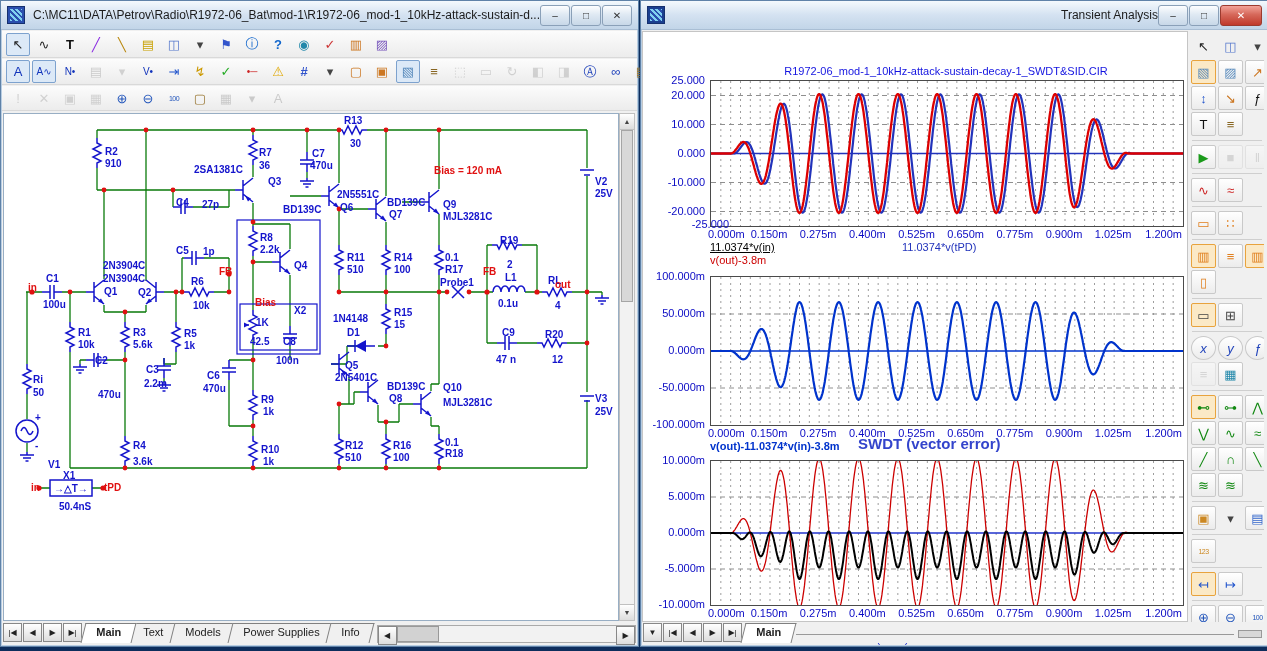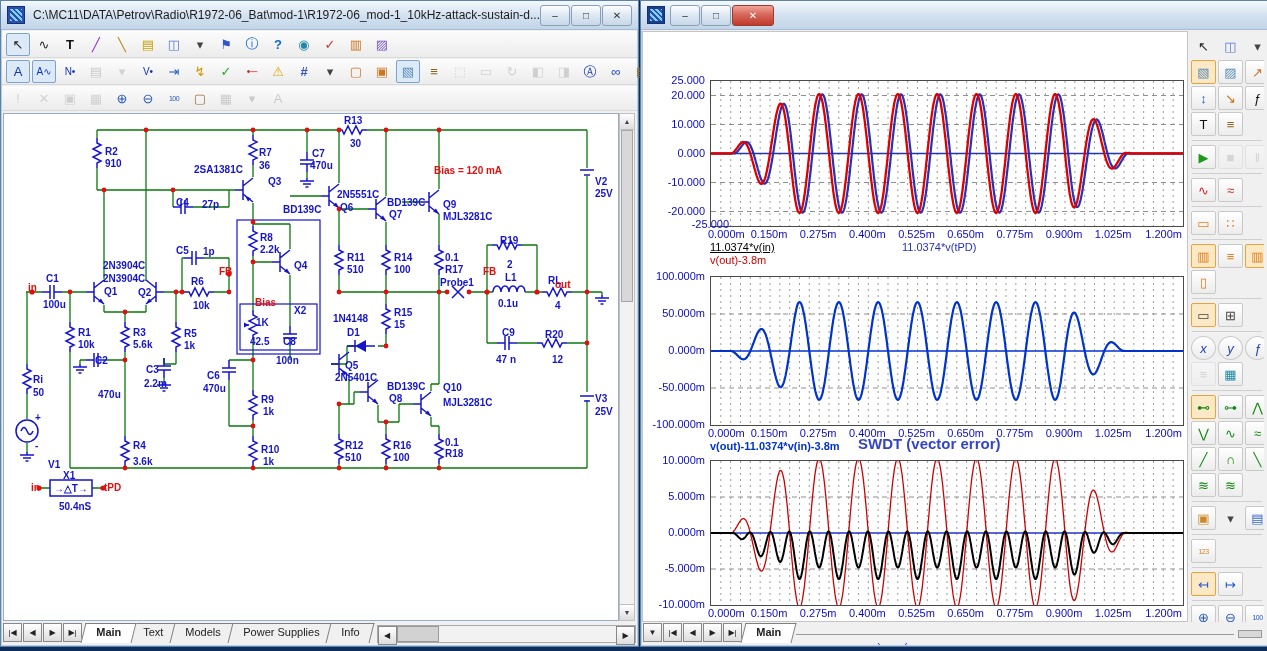--- a/index.html
+++ b/index.html
@@ -435,20 +435,21 @@
         <div class="hthumb"></div>
         <div style="flex:1;"></div>
         <div class="navbtn" style="margin:0;">▶</div>
       </div>
     </div>
   </div>
 
   <div class="win" id="rwin" style="left:640px;top:0;width:627px;height:645px;">
     <div class="titlebar">
       <div class="appicon" style="background:#1a3f8f;"></div>
+      <div class="ttext">Transient Analysis</div>
       <div class="wbtns" id="rwbtns">
           <div class="wbtn">–</div>
           <div class="wbtn">□</div>
           <div class="wbtn close-red">✕</div>
         </div>
     </div>
 
     <div style="position:absolute;left:1px;top:30px;width:546px;bottom:24px;background:#fff;border:1px solid #c5c5c5;box-sizing:border-box;" id="plotclient">
         <div class="plotframe" style="left: 67px; top: 48px; width: 472px; height: 145px;"><svg width="472" height="145">
             <line x1="9.833333333333334" x2="9.833333333333334" y1="0" y2="145" stroke="#9d9d9d" stroke-width="1" stroke-dasharray="2,4"></line>
@@ -499,20 +500,21 @@
             <line x1="452.3333333333333" x2="452.3333333333333" y1="0" y2="145" stroke="#9d9d9d" stroke-width="1" stroke-dasharray="2,4"></line>
             <line x1="462.1666666666666" x2="462.1666666666666" y1="0" y2="145" stroke="#9d9d9d" stroke-width="1" stroke-dasharray="2,4"></line>
             <line x1="0" x2="472" y1="14.499999999999996" y2="14.499999999999996" stroke="#8f8f8f" stroke-width="1" stroke-dasharray="5,4"></line>
             <line x1="0" x2="472" y1="43.50000000000001" y2="43.50000000000001" stroke="#8f8f8f" stroke-width="1" stroke-dasharray="5,4"></line>
             <line x1="0" x2="472" y1="101.5" y2="101.5" stroke="#8f8f8f" stroke-width="1" stroke-dasharray="5,4"></line>
             <line x1="0" x2="472" y1="130.5" y2="130.5" stroke="#8f8f8f" stroke-width="1" stroke-dasharray="5,4"></line>
             <line x1="0" x2="472" y1="72.5" y2="72.5" stroke="#2233bb" stroke-width="1.6"></line>
             <polyline points="0.0,72.5 0.5,72.5 0.9,72.5 1.4,72.5 1.9,72.5 2.4,72.5 2.8,72.5 3.3,72.5 3.8,72.5 4.2,72.5 4.7,72.5 5.2,72.5 5.7,72.5 6.1,72.5 6.6,72.5 7.1,72.5 7.6,72.5 8.0,72.5 8.5,72.5 9.0,72.5 9.4,72.5 9.9,72.5 10.4,72.5 10.9,72.5 11.3,72.5 11.8,72.5 12.3,72.5 12.7,72.5 13.2,72.5 13.7,72.5 14.2,72.5 14.6,72.5 15.1,72.5 15.6,72.5 16.0,72.5 16.5,72.5 17.0,72.5 17.5,72.5 17.9,72.5 18.4,72.5 18.9,72.5 19.4,72.5 19.8,72.5 20.3,72.5 20.8,72.5 21.2,72.5 21.7,72.5 22.2,72.5 22.7,72.5 23.1,72.5 23.6,72.4 24.1,72.2 24.5,72.0 25.0,71.7 25.5,71.4 26.0,71.0 26.4,70.5 26.9,70.0 27.4,69.5 27.8,68.9 28.3,68.2 28.8,67.6 29.3,67.0 29.7,66.3 30.2,65.6 30.7,65.0 31.2,64.4 31.6,63.8 32.1,63.2 32.6,62.7 33.0,62.3 33.5,61.9 34.0,61.6 34.5,61.3 34.9,61.2 35.4,61.1 35.9,61.1 36.3,61.2 36.8,61.5 37.3,61.8 37.8,62.2 38.2,62.8 38.7,63.5 39.2,64.2 39.6,65.1 40.1,66.1 40.6,67.2 41.1,68.4 41.5,69.7 42.0,71.1 42.5,72.5 43.0,74.0 43.4,75.6 43.9,77.2 44.4,78.9 44.8,80.6 45.3,82.4 45.8,84.1 46.3,85.8 46.7,87.6 47.2,89.2 47.7,90.9 48.1,92.5 48.6,94.0 49.1,95.4 49.6,96.8 50.0,98.0 50.5,99.1 51.0,100.1 51.4,100.9 51.9,101.6 52.4,102.2 52.9,102.5 53.3,102.7 53.8,102.7 54.3,102.5 54.8,102.1 55.2,101.5 55.7,100.8 56.2,99.8 56.6,98.6 57.1,97.3 57.6,95.7 58.1,94.0 58.5,92.1 59.0,90.0 59.5,87.7 59.9,85.3 60.4,82.8 60.9,80.1 61.4,77.3 61.8,74.5 62.3,71.5 62.8,68.5 63.2,65.4 63.7,62.3 64.2,59.2 64.7,56.1 65.1,53.0 65.6,50.0 66.1,47.0 66.6,44.1 67.0,41.4 67.5,38.7 68.0,36.2 68.4,33.9 68.9,31.7 69.4,29.8 69.9,28.0 70.3,26.5 70.8,25.2 71.3,24.2 71.7,23.5 72.2,23.0 72.7,22.8 73.2,22.9 73.6,23.3 74.1,24.0 74.6,25.0 75.0,26.3 75.5,27.9 76.0,29.8 76.5,31.9 76.9,34.4 77.4,37.1 77.9,40.0 78.4,43.3 78.8,46.7 79.3,50.3 79.8,54.2 80.2,58.2 80.7,62.3 81.2,66.6 81.7,71.0 82.1,75.5 82.6,79.9 83.1,84.3 83.5,88.6 84.0,92.9 84.5,97.0 85.0,101.0 85.4,104.8 85.9,108.5 86.4,111.9 86.8,115.1 87.3,118.1 87.8,120.8 88.3,123.2 88.7,125.4 89.2,127.2 89.7,128.8 90.2,130.0 90.6,130.9 91.1,131.4 91.6,131.7 92.0,131.5 92.5,131.1 93.0,130.3 93.5,129.2 93.9,127.8 94.4,126.0 94.9,124.0 95.3,121.6 95.8,119.0 96.3,116.1 96.8,113.0 97.2,109.6 97.7,106.1 98.2,102.3 98.6,98.4 99.1,94.3 99.6,90.1 100.1,85.8 100.5,81.4 101.0,77.0 101.5,72.5 102.0,68.0 102.4,63.6 102.9,59.2 103.4,54.9 103.8,50.7 104.3,46.6 104.8,42.7 105.3,38.9 105.7,35.4 106.2,32.0 106.7,28.9 107.1,26.0 107.6,23.4 108.1,21.0 108.6,19.0 109.0,17.2 109.5,15.8 110.0,14.7 110.4,13.9 110.9,13.5 111.4,13.3 111.9,13.6 112.3,14.1 112.8,15.0 113.3,16.2 113.8,17.8 114.2,19.6 114.7,21.8 115.2,24.2 115.6,26.9 116.1,29.9 116.6,33.1 117.1,36.5 117.5,40.2 118.0,44.0 118.5,48.0 118.9,52.1 119.4,56.4 119.9,60.7 120.4,65.1 120.8,69.5 121.3,74.0 121.8,78.4 122.2,82.9 122.7,87.2 123.2,91.5 123.7,95.7 124.1,99.7 124.6,103.6 125.1,107.3 125.6,110.8 126.0,114.1 126.5,117.1 127.0,119.9 127.4,122.5 127.9,124.7 128.4,126.6 128.9,128.3 129.3,129.6 129.8,130.6 130.3,131.3 130.7,131.6 131.2,131.6 131.7,131.3 132.2,130.6 132.6,129.6 133.1,128.3 133.6,126.6 134.0,124.7 134.5,122.5 135.0,119.9 135.5,117.1 135.9,114.1 136.4,110.8 136.9,107.3 137.4,103.6 137.8,99.7 138.3,95.7 138.8,91.5 139.2,87.2 139.7,82.9 140.2,78.4 140.7,74.0 141.1,69.5 141.6,65.1 142.1,60.7 142.5,56.4 143.0,52.1 143.5,48.0 144.0,44.0 144.4,40.2 144.9,36.5 145.4,33.1 145.8,29.9 146.3,26.9 146.8,24.2 147.3,21.8 147.7,19.6 148.2,17.8 148.7,16.2 149.2,15.0 149.6,14.1 150.1,13.6 150.6,13.3 151.0,13.5 151.5,13.9 152.0,14.7 152.5,15.8 152.9,17.2 153.4,19.0 153.9,21.0 154.3,23.4 154.8,26.0 155.3,28.9 155.8,32.0 156.2,35.4 156.7,38.9 157.2,42.7 157.6,46.6 158.1,50.7 158.6,54.9 159.1,59.2 159.5,63.6 160.0,68.0 160.5,72.5 161.0,77.0 161.4,81.4 161.9,85.8 162.4,90.1 162.8,94.3 163.3,98.4 163.8,102.3 164.3,106.1 164.7,109.6 165.2,113.0 165.7,116.1 166.1,119.0 166.6,121.6 167.1,124.0 167.6,126.0 168.0,127.8 168.5,129.2 169.0,130.3 169.4,131.1 169.9,131.5 170.4,131.7 170.9,131.4 171.3,130.9 171.8,130.0 172.3,128.8 172.8,127.2 173.2,125.4 173.7,123.2 174.2,120.8 174.6,118.1 175.1,115.1 175.6,111.9 176.1,108.5 176.5,104.8 177.0,101.0 177.5,97.0 177.9,92.9 178.4,88.6 178.9,84.3 179.4,79.9 179.8,75.5 180.3,71.0 180.8,66.6 181.2,62.1 181.7,57.8 182.2,53.5 182.7,49.3 183.1,45.3 183.6,41.4 184.1,37.7 184.6,34.2 185.0,30.9 185.5,27.9 186.0,25.1 186.4,22.5 186.9,20.3 187.4,18.4 187.9,16.7 188.3,15.4 188.8,14.4 189.3,13.7 189.7,13.4 190.2,13.4 190.7,13.7 191.2,14.4 191.6,15.4 192.1,16.7 192.6,18.4 193.0,20.3 193.5,22.5 194.0,25.1 194.5,27.9 194.9,30.9 195.4,34.2 195.9,37.7 196.4,41.4 196.8,45.3 197.3,49.3 197.8,53.5 198.2,57.8 198.7,62.1 199.2,66.6 199.7,71.0 200.1,75.5 200.6,79.9 201.1,84.3 201.5,88.6 202.0,92.9 202.5,97.0 203.0,101.0 203.4,104.8 203.9,108.5 204.4,111.9 204.8,115.1 205.3,118.1 205.8,120.8 206.3,123.2 206.7,125.4 207.2,127.2 207.7,128.8 208.2,130.0 208.6,130.9 209.1,131.4 209.6,131.7 210.0,131.5 210.5,131.1 211.0,130.3 211.5,129.2 211.9,127.8 212.4,126.0 212.9,124.0 213.3,121.6 213.8,119.0 214.3,116.1 214.8,113.0 215.2,109.6 215.7,106.1 216.2,102.3 216.6,98.4 217.1,94.3 217.6,90.1 218.1,85.8 218.5,81.4 219.0,77.0 219.5,72.5 220.0,68.0 220.4,63.6 220.9,59.2 221.4,54.9 221.8,50.7 222.3,46.6 222.8,42.7 223.3,38.9 223.7,35.4 224.2,32.0 224.7,28.9 225.1,26.0 225.6,23.4 226.1,21.0 226.6,19.0 227.0,17.2 227.5,15.8 228.0,14.7 228.4,13.9 228.9,13.5 229.4,13.3 229.9,13.6 230.3,14.1 230.8,15.0 231.3,16.2 231.8,17.8 232.2,19.6 232.7,21.8 233.2,24.2 233.6,26.9 234.1,29.9 234.6,33.1 235.1,36.5 235.5,40.2 236.0,44.0 236.5,48.0 236.9,52.1 237.4,56.4 237.9,60.7 238.4,65.1 238.8,69.5 239.3,74.0 239.8,78.4 240.2,82.9 240.7,87.2 241.2,91.5 241.7,95.7 242.1,99.7 242.6,103.6 243.1,107.3 243.6,110.8 244.0,114.1 244.5,117.1 245.0,119.9 245.4,122.5 245.9,124.7 246.4,126.6 246.9,128.3 247.3,129.6 247.8,130.6 248.3,131.3 248.7,131.6 249.2,131.6 249.7,131.3 250.2,130.6 250.6,129.6 251.1,128.3 251.6,126.6 252.0,124.7 252.5,122.5 253.0,119.9 253.5,117.1 253.9,114.1 254.4,110.8 254.9,107.3 255.4,103.6 255.8,99.7 256.3,95.7 256.8,91.5 257.2,87.2 257.7,82.9 258.2,78.4 258.7,74.0 259.1,69.5 259.6,65.1 260.1,60.7 260.5,56.4 261.0,52.1 261.5,48.0 262.0,44.0 262.4,40.2 262.9,36.5 263.4,33.1 263.8,29.9 264.3,26.9 264.8,24.2 265.3,21.8 265.7,19.6 266.2,17.8 266.7,16.2 267.2,15.0 267.6,14.1 268.1,13.6 268.6,13.3 269.0,13.5 269.5,13.9 270.0,14.7 270.5,15.8 270.9,17.2 271.4,19.0 271.9,21.0 272.3,23.4 272.8,26.0 273.3,28.9 273.8,32.0 274.2,35.4 274.7,38.9 275.2,42.7 275.6,46.6 276.1,50.7 276.6,54.9 277.1,59.2 277.5,63.6 278.0,68.0 278.5,72.5 279.0,77.0 279.4,81.4 279.9,85.8 280.4,90.1 280.8,94.3 281.3,98.4 281.8,102.3 282.3,106.1 282.7,109.6 283.2,113.0 283.7,116.1 284.1,119.0 284.6,121.6 285.1,124.0 285.6,126.0 286.0,127.8 286.5,129.2 287.0,130.3 287.4,131.1 287.9,131.5 288.4,131.7 288.9,131.4 289.3,130.9 289.8,130.0 290.3,128.8 290.8,127.2 291.2,125.4 291.7,123.2 292.2,120.8 292.6,118.1 293.1,115.1 293.6,111.9 294.1,108.5 294.5,104.8 295.0,101.0 295.5,97.0 295.9,92.9 296.4,88.6 296.9,84.3 297.4,79.9 297.8,75.5 298.3,71.0 298.8,66.6 299.2,62.1 299.7,57.8 300.2,53.5 300.7,49.3 301.1,45.3 301.6,41.4 302.1,37.7 302.6,34.2 303.0,30.9 303.5,27.9 304.0,25.1 304.4,22.5 304.9,20.3 305.4,18.4 305.9,16.7 306.3,15.4 306.8,14.4 307.3,13.7 307.7,13.4 308.2,13.4 308.7,13.7 309.2,14.4 309.6,15.4 310.1,16.7 310.6,18.4 311.0,20.3 311.5,22.5 312.0,25.1 312.5,27.9 312.9,30.9 313.4,34.2 313.9,37.7 314.4,41.4 314.8,45.3 315.3,49.3 315.8,53.5 316.2,57.8 316.7,62.1 317.2,66.6 317.7,71.0 318.1,75.5 318.6,79.9 319.1,84.3 319.5,88.6 320.0,92.9 320.5,97.0 321.0,101.0 321.4,104.8 321.9,108.5 322.4,111.9 322.8,115.1 323.3,118.1 323.8,120.8 324.3,123.2 324.7,125.4 325.2,127.2 325.7,128.8 326.2,130.0 326.6,130.9 327.1,131.4 327.6,131.7 328.0,131.5 328.5,131.1 329.0,130.3 329.5,129.2 329.9,127.8 330.4,126.0 330.9,124.0 331.3,121.6 331.8,119.0 332.3,116.1 332.8,113.0 333.2,109.6 333.7,106.1 334.2,102.3 334.6,98.4 335.1,94.3 335.6,90.1 336.1,85.8 336.5,81.4 337.0,77.0 337.5,72.5 338.0,68.0 338.4,63.6 338.9,59.2 339.4,54.9 339.8,50.7 340.3,46.6 340.8,42.7 341.3,38.9 341.7,35.4 342.2,32.0 342.7,28.9 343.1,26.0 343.6,23.4 344.1,21.0 344.6,19.0 345.0,17.2 345.5,15.8 346.0,14.7 346.4,13.9 346.9,13.5 347.4,13.3 347.9,13.6 348.3,14.1 348.8,15.0 349.3,16.2 349.8,17.8 350.2,19.6 350.7,21.8 351.2,24.2 351.6,26.9 352.1,29.9 352.6,33.1 353.1,36.5 353.5,40.2 354.0,44.0 354.5,48.0 354.9,52.1 355.4,56.4 355.9,60.7 356.4,65.1 356.8,69.5 357.3,74.0 357.8,78.4 358.2,82.9 358.7,87.2 359.2,91.5 359.7,95.7 360.1,99.7 360.6,103.6 361.1,107.3 361.6,110.5 362.0,113.4 362.5,116.1 363.0,118.4 363.4,120.5 363.9,122.2 364.4,123.6 364.9,124.7 365.3,125.5 365.8,126.0 366.3,126.1 366.7,125.9 367.2,125.5 367.7,124.7 368.2,123.6 368.6,122.3 369.1,120.7 369.6,118.8 370.0,116.8 370.5,114.5 371.0,112.0 371.5,109.3 371.9,106.4 372.4,103.4 372.9,100.3 373.4,97.1 373.8,93.8 374.3,90.5 374.8,87.1 375.2,83.7 375.7,80.3 376.2,76.9 376.7,73.6 377.1,70.3 377.6,67.2 378.1,64.1 378.5,61.1 379.0,58.3 379.5,55.6 380.0,53.1 380.4,50.8 380.9,48.6 381.4,46.7 381.8,44.9 382.3,43.3 382.8,42.0 383.3,40.8 383.7,39.9 384.2,39.2 384.7,38.7 385.2,38.5 385.6,38.4 386.1,38.6 386.6,38.9 387.0,39.4 387.5,40.2 388.0,41.0 388.5,42.1 388.9,43.3 389.4,44.7 389.9,46.1 390.3,47.7 390.8,49.4 391.3,51.2 391.8,53.1 392.2,55.0 392.7,56.9 393.2,58.9 393.6,60.9 394.1,62.9 394.6,64.9 395.1,66.9 395.5,68.8 396.0,70.7 396.5,72.5 397.0,74.2 397.4,75.9 397.9,77.5 398.4,79.0 398.8,80.3 399.3,81.6 399.8,82.7 400.3,83.8 400.7,84.7 401.2,85.5 401.7,86.1 402.1,86.6 402.6,87.0 403.1,87.3 403.6,87.5 404.0,87.5 404.5,87.5 405.0,87.3 405.4,87.0 405.9,86.7 406.4,86.2 406.9,85.7 407.3,85.1 407.8,84.5 408.3,83.8 408.8,83.0 409.2,82.2 409.7,81.4 410.2,80.6 410.6,79.8 411.1,79.0 411.6,78.2 412.1,77.4 412.5,76.6 413.0,75.9 413.5,75.2 413.9,74.6 414.4,74.1 414.9,73.5 415.4,73.1 415.8,72.7 416.3,72.4 416.8,72.2 417.2,72.0 417.7,71.9 418.2,71.9 418.7,71.9 419.1,72.1 419.6,72.3 420.1,72.5 420.6,72.5 421.0,72.5 421.5,72.5 422.0,72.5 422.4,72.5 422.9,72.5 423.4,72.5 423.9,72.5 424.3,72.5 424.8,72.5 425.3,72.5 425.7,72.5 426.2,72.5 426.7,72.5 427.2,72.5 427.6,72.5 428.1,72.5 428.6,72.5 429.0,72.5 429.5,72.5 430.0,72.5 430.5,72.5 430.9,72.5 431.4,72.5 431.9,72.5 432.4,72.5 432.8,72.5 433.3,72.5 433.8,72.5 434.2,72.5 434.7,72.5 435.2,72.5 435.7,72.5 436.1,72.5 436.6,72.5 437.1,72.5 437.5,72.5 438.0,72.5 438.5,72.5 439.0,72.5 439.4,72.5 439.9,72.5 440.4,72.5 440.8,72.5 441.3,72.5 441.8,72.5 442.3,72.5 442.7,72.5 443.2,72.5 443.7,72.5 444.2,72.5 444.6,72.5 445.1,72.5 445.6,72.5 446.0,72.5 446.5,72.5 447.0,72.5 447.5,72.5 447.9,72.5 448.4,72.5 448.9,72.5 449.3,72.5 449.8,72.5 450.3,72.5 450.8,72.5 451.2,72.5 451.7,72.5 452.2,72.5 452.6,72.5 453.1,72.5 453.6,72.5 454.1,72.5 454.5,72.5 455.0,72.5 455.5,72.5 456.0,72.5 456.4,72.5 456.9,72.5 457.4,72.5 457.8,72.5 458.3,72.5 458.8,72.5 459.3,72.5 459.7,72.5 460.2,72.5 460.7,72.5 461.1,72.5 461.6,72.5 462.1,72.5 462.6,72.5 463.0,72.5 463.5,72.5 464.0,72.5 464.4,72.5 464.9,72.5 465.4,72.5 465.9,72.5 466.3,72.5 466.8,72.5 467.3,72.5 467.8,72.5 468.2,72.5 468.7,72.5 469.2,72.5 469.6,72.5 470.1,72.5 470.6,72.5 471.1,72.5 471.5,72.5 472.0,72.5 " fill="none" stroke="#2233bb" stroke-width="2.2" stroke-linejoin="round"></polyline>
             <polyline points="0.0,72.5 0.5,72.5 0.9,72.5 1.4,72.5 1.9,72.5 2.4,72.5 2.8,72.5 3.3,72.5 3.8,72.5 4.2,72.5 4.7,72.5 5.2,72.5 5.7,72.5 6.1,72.5 6.6,72.5 7.1,72.5 7.6,72.5 8.0,72.5 8.5,72.5 9.0,72.5 9.4,72.5 9.9,72.5 10.4,72.5 10.9,72.5 11.3,72.5 11.8,72.5 12.3,72.5 12.7,72.5 13.2,72.5 13.7,72.5 14.2,72.5 14.6,72.5 15.1,72.5 15.6,72.5 16.0,72.5 16.5,72.5 17.0,72.5 17.5,72.5 17.9,72.5 18.4,72.5 18.9,72.5 19.4,72.5 19.8,72.5 20.3,72.4 20.8,72.3 21.2,72.1 21.7,71.8 22.2,71.5 22.7,71.1 23.1,70.7 23.6,70.2 24.1,69.6 24.5,69.0 25.0,68.4 25.5,67.8 26.0,67.1 26.4,66.5 26.9,65.8 27.4,65.2 27.8,64.5 28.3,63.9 28.8,63.4 29.3,62.8 29.7,62.4 30.2,61.9 30.7,61.6 31.2,61.3 31.6,61.1 32.1,61.0 32.6,61.0 33.0,61.1 33.5,61.3 34.0,61.6 34.5,62.0 34.9,62.5 35.4,63.2 35.9,63.9 36.3,64.8 36.8,65.7 37.3,66.8 37.8,68.0 38.2,69.2 38.7,70.6 39.2,72.0 39.6,73.5 40.1,75.1 40.6,76.7 41.1,78.4 41.5,80.1 42.0,81.8 42.5,83.6 43.0,85.3 43.4,87.1 43.9,88.8 44.4,90.4 44.8,92.0 45.3,93.6 45.8,95.1 46.3,96.4 46.7,97.7 47.2,98.9 47.7,99.9 48.1,100.8 48.6,101.6 49.1,102.1 49.6,102.6 50.0,102.8 50.5,102.9 51.0,102.7 51.4,102.4 51.9,101.9 52.4,101.2 52.9,100.3 53.3,99.2 53.8,97.9 54.3,96.4 54.8,94.7 55.2,92.8 55.7,90.8 56.2,88.6 56.6,86.2 57.1,83.7 57.6,81.1 58.1,78.3 58.5,75.4 59.0,72.5 59.5,69.5 59.9,66.4 60.4,63.3 60.9,60.2 61.4,57.0 61.8,53.9 62.3,50.9 62.8,47.9 63.2,44.9 63.7,42.1 64.2,39.4 64.7,36.8 65.1,34.4 65.6,32.2 66.1,30.2 66.6,28.4 67.0,26.8 67.5,25.4 68.0,24.3 68.4,23.5 68.9,22.9 69.4,22.6 69.9,22.6 70.3,22.9 70.8,23.5 71.3,24.4 71.7,25.6 72.2,27.1 72.7,28.9 73.2,31.0 73.6,33.3 74.1,36.0 74.6,38.9 75.0,42.0 75.5,45.4 76.0,49.0 76.5,52.8 76.9,56.7 77.4,60.9 77.9,65.1 78.4,69.5 78.8,74.0 79.3,78.5 79.8,82.9 80.2,87.3 80.7,91.6 81.2,95.8 81.7,99.8 82.1,103.7 82.6,107.4 83.1,111.0 83.5,114.3 84.0,117.3 84.5,120.2 85.0,122.7 85.4,125.0 85.9,126.9 86.4,128.6 86.8,129.9 87.3,130.9 87.8,131.6 88.3,131.9 88.7,131.9 89.2,131.6 89.7,130.9 90.2,129.9 90.6,128.6 91.1,126.9 91.6,125.0 92.0,122.7 92.5,120.2 93.0,117.3 93.5,114.3 93.9,111.0 94.4,107.4 94.9,103.7 95.3,99.8 95.8,95.8 96.3,91.6 96.8,87.3 97.2,82.9 97.7,78.5 98.2,74.0 98.6,69.5 99.1,65.0 99.6,60.6 100.1,56.3 100.5,52.0 101.0,47.9 101.5,43.9 102.0,40.0 102.4,36.4 102.9,32.9 103.4,29.7 103.8,26.7 104.3,24.0 104.8,21.5 105.3,19.4 105.7,17.5 106.2,16.0 106.7,14.7 107.1,13.8 107.6,13.3 108.1,13.1 108.6,13.2 109.0,13.6 109.5,14.4 110.0,15.5 110.4,17.0 110.9,18.7 111.4,20.8 111.9,23.1 112.3,25.8 112.8,28.7 113.3,31.8 113.8,35.2 114.2,38.8 114.7,42.6 115.2,46.5 115.6,50.6 116.1,54.8 116.6,59.2 117.1,63.6 117.5,68.0 118.0,72.5 118.5,77.0 118.9,81.4 119.4,85.8 119.9,90.2 120.4,94.4 120.8,98.5 121.3,102.4 121.8,106.2 122.2,109.8 122.7,113.2 123.2,116.3 123.7,119.2 124.1,121.9 124.6,124.2 125.1,126.3 125.6,128.0 126.0,129.5 126.5,130.6 127.0,131.4 127.4,131.8 127.9,131.9 128.4,131.7 128.9,131.2 129.3,130.3 129.8,129.0 130.3,127.5 130.7,125.6 131.2,123.5 131.7,121.0 132.2,118.3 132.6,115.3 133.1,112.1 133.6,108.6 134.0,105.0 134.5,101.1 135.0,97.1 135.5,93.0 135.9,88.7 136.4,84.4 136.9,80.0 137.4,75.5 137.8,71.0 138.3,66.5 138.8,62.1 139.2,57.7 139.7,53.4 140.2,49.2 140.7,45.2 141.1,41.3 141.6,37.6 142.1,34.0 142.5,30.7 143.0,27.7 143.5,24.8 144.0,22.3 144.4,20.0 144.9,18.1 145.4,16.4 145.8,15.1 146.3,14.1 146.8,13.4 147.3,13.1 147.7,13.1 148.2,13.4 148.7,14.1 149.2,15.1 149.6,16.4 150.1,18.1 150.6,20.0 151.0,22.3 151.5,24.8 152.0,27.7 152.5,30.7 152.9,34.0 153.4,37.6 153.9,41.3 154.3,45.2 154.8,49.2 155.3,53.4 155.8,57.7 156.2,62.1 156.7,66.5 157.2,71.0 157.6,75.5 158.1,80.0 158.6,84.4 159.1,88.7 159.5,93.0 160.0,97.1 160.5,101.1 161.0,105.0 161.4,108.6 161.9,112.1 162.4,115.3 162.8,118.3 163.3,121.0 163.8,123.5 164.3,125.6 164.7,127.5 165.2,129.0 165.7,130.3 166.1,131.2 166.6,131.7 167.1,131.9 167.6,131.8 168.0,131.4 168.5,130.6 169.0,129.5 169.4,128.0 169.9,126.3 170.4,124.2 170.9,121.9 171.3,119.2 171.8,116.3 172.3,113.2 172.8,109.8 173.2,106.2 173.7,102.4 174.2,98.5 174.6,94.4 175.1,90.2 175.6,85.8 176.1,81.4 176.5,77.0 177.0,72.5 177.5,68.0 177.9,63.6 178.4,59.2 178.9,54.8 179.4,50.6 179.8,46.5 180.3,42.6 180.8,38.8 181.2,35.2 181.7,31.8 182.2,28.7 182.7,25.8 183.1,23.1 183.6,20.8 184.1,18.7 184.6,17.0 185.0,15.5 185.5,14.4 186.0,13.6 186.4,13.2 186.9,13.1 187.4,13.3 187.9,13.8 188.3,14.7 188.8,16.0 189.3,17.5 189.7,19.4 190.2,21.5 190.7,24.0 191.2,26.7 191.6,29.7 192.1,32.9 192.6,36.4 193.0,40.0 193.5,43.9 194.0,47.9 194.5,52.0 194.9,56.3 195.4,60.6 195.9,65.0 196.4,69.5 196.8,74.0 197.3,78.5 197.8,82.9 198.2,87.3 198.7,91.6 199.2,95.8 199.7,99.8 200.1,103.7 200.6,107.4 201.1,111.0 201.5,114.3 202.0,117.3 202.5,120.2 203.0,122.7 203.4,125.0 203.9,126.9 204.4,128.6 204.8,129.9 205.3,130.9 205.8,131.6 206.3,131.9 206.7,131.9 207.2,131.6 207.7,130.9 208.2,129.9 208.6,128.6 209.1,126.9 209.6,125.0 210.0,122.7 210.5,120.2 211.0,117.3 211.5,114.3 211.9,111.0 212.4,107.4 212.9,103.7 213.3,99.8 213.8,95.8 214.3,91.6 214.8,87.3 215.2,82.9 215.7,78.5 216.2,74.0 216.6,69.5 217.1,65.0 217.6,60.6 218.1,56.3 218.5,52.0 219.0,47.9 219.5,43.9 220.0,40.0 220.4,36.4 220.9,32.9 221.4,29.7 221.8,26.7 222.3,24.0 222.8,21.5 223.3,19.4 223.7,17.5 224.2,16.0 224.7,14.7 225.1,13.8 225.6,13.3 226.1,13.1 226.6,13.2 227.0,13.6 227.5,14.4 228.0,15.5 228.4,17.0 228.9,18.7 229.4,20.8 229.9,23.1 230.3,25.8 230.8,28.7 231.3,31.8 231.8,35.2 232.2,38.8 232.7,42.6 233.2,46.5 233.6,50.6 234.1,54.8 234.6,59.2 235.1,63.6 235.5,68.0 236.0,72.5 236.5,77.0 236.9,81.4 237.4,85.8 237.9,90.2 238.4,94.4 238.8,98.5 239.3,102.4 239.8,106.2 240.2,109.8 240.7,113.2 241.2,116.3 241.7,119.2 242.1,121.9 242.6,124.2 243.1,126.3 243.6,128.0 244.0,129.5 244.5,130.6 245.0,131.4 245.4,131.8 245.9,131.9 246.4,131.7 246.9,131.2 247.3,130.3 247.8,129.0 248.3,127.5 248.7,125.6 249.2,123.5 249.7,121.0 250.2,118.3 250.6,115.3 251.1,112.1 251.6,108.6 252.0,105.0 252.5,101.1 253.0,97.1 253.5,93.0 253.9,88.7 254.4,84.4 254.9,80.0 255.4,75.5 255.8,71.0 256.3,66.5 256.8,62.1 257.2,57.7 257.7,53.4 258.2,49.2 258.7,45.2 259.1,41.3 259.6,37.6 260.1,34.0 260.5,30.7 261.0,27.7 261.5,24.8 262.0,22.3 262.4,20.0 262.9,18.1 263.4,16.4 263.8,15.1 264.3,14.1 264.8,13.4 265.3,13.1 265.7,13.1 266.2,13.4 266.7,14.1 267.2,15.1 267.6,16.4 268.1,18.1 268.6,20.0 269.0,22.3 269.5,24.8 270.0,27.7 270.5,30.7 270.9,34.0 271.4,37.6 271.9,41.3 272.3,45.2 272.8,49.2 273.3,53.4 273.8,57.7 274.2,62.1 274.7,66.5 275.2,71.0 275.6,75.5 276.1,80.0 276.6,84.4 277.1,88.7 277.5,93.0 278.0,97.1 278.5,101.1 279.0,105.0 279.4,108.6 279.9,112.1 280.4,115.3 280.8,118.3 281.3,121.0 281.8,123.5 282.3,125.6 282.7,127.5 283.2,129.0 283.7,130.3 284.1,131.2 284.6,131.7 285.1,131.9 285.6,131.8 286.0,131.4 286.5,130.6 287.0,129.5 287.4,128.0 287.9,126.3 288.4,124.2 288.9,121.9 289.3,119.2 289.8,116.3 290.3,113.2 290.8,109.8 291.2,106.2 291.7,102.4 292.2,98.5 292.6,94.4 293.1,90.2 293.6,85.8 294.1,81.4 294.5,77.0 295.0,72.5 295.5,68.0 295.9,63.6 296.4,59.2 296.9,54.8 297.4,50.6 297.8,46.5 298.3,42.6 298.8,38.8 299.2,35.2 299.7,31.8 300.2,28.7 300.7,25.8 301.1,23.1 301.6,20.8 302.1,18.7 302.6,17.0 303.0,15.5 303.5,14.4 304.0,13.6 304.4,13.2 304.9,13.1 305.4,13.3 305.9,13.8 306.3,14.7 306.8,16.0 307.3,17.5 307.7,19.4 308.2,21.5 308.7,24.0 309.2,26.7 309.6,29.7 310.1,32.9 310.6,36.4 311.0,40.0 311.5,43.9 312.0,47.9 312.5,52.0 312.9,56.3 313.4,60.6 313.9,65.0 314.4,69.5 314.8,74.0 315.3,78.5 315.8,82.9 316.2,87.3 316.7,91.6 317.2,95.8 317.7,99.8 318.1,103.7 318.6,107.4 319.1,111.0 319.5,114.3 320.0,117.3 320.5,120.2 321.0,122.7 321.4,125.0 321.9,126.9 322.4,128.6 322.8,129.9 323.3,130.9 323.8,131.6 324.3,131.9 324.7,131.9 325.2,131.6 325.7,130.9 326.2,129.9 326.6,128.6 327.1,126.9 327.6,125.0 328.0,122.7 328.5,120.2 329.0,117.3 329.5,114.3 329.9,111.0 330.4,107.4 330.9,103.7 331.3,99.8 331.8,95.8 332.3,91.6 332.8,87.3 333.2,82.9 333.7,78.5 334.2,74.0 334.6,69.5 335.1,65.0 335.6,60.6 336.1,56.3 336.5,52.0 337.0,47.9 337.5,43.9 338.0,40.0 338.4,36.4 338.9,32.9 339.4,29.7 339.8,26.7 340.3,24.0 340.8,21.5 341.3,19.4 341.7,17.5 342.2,16.0 342.7,14.7 343.1,13.8 343.6,13.3 344.1,13.1 344.6,13.2 345.0,13.6 345.5,14.4 346.0,15.5 346.4,17.0 346.9,18.7 347.4,20.8 347.9,23.1 348.3,25.8 348.8,28.7 349.3,31.8 349.8,35.2 350.2,38.8 350.7,42.6 351.2,46.5 351.6,50.6 352.1,54.8 352.6,59.2 353.1,63.6 353.5,68.0 354.0,72.5 354.5,77.0 354.9,81.4 355.4,85.8 355.9,90.2 356.4,94.4 356.8,98.5 357.3,102.4 357.8,106.2 358.2,109.6 358.7,112.7 359.2,115.4 359.7,117.9 360.1,120.0 360.6,121.9 361.1,123.4 361.6,124.6 362.0,125.5 362.5,126.1 363.0,126.4 363.4,126.3 363.9,125.9 364.4,125.2 364.9,124.3 365.3,123.0 365.8,121.5 366.3,119.7 366.7,117.7 367.2,115.5 367.7,113.0 368.2,110.4 368.6,107.6 369.1,104.6 369.6,101.5 370.0,98.3 370.5,95.0 371.0,91.7 371.5,88.3 371.9,84.9 372.4,81.5 372.9,78.1 373.4,74.7 373.8,71.4 374.3,68.2 374.8,65.1 375.2,62.1 375.7,59.2 376.2,56.4 376.7,53.8 377.1,51.4 377.6,49.2 378.1,47.2 378.5,45.3 379.0,43.7 379.5,42.3 380.0,41.0 380.4,40.0 380.9,39.3 381.4,38.7 381.8,38.4 382.3,38.2 382.8,38.3 383.3,38.6 383.7,39.1 384.2,39.7 384.7,40.6 385.2,41.6 385.6,42.8 386.1,44.1 386.6,45.5 387.0,47.1 387.5,48.7 388.0,50.5 388.5,52.3 388.9,54.2 389.4,56.2 389.9,58.2 390.3,60.2 390.8,62.2 391.3,64.2 391.8,66.2 392.2,68.1 392.7,70.0 393.2,71.9 393.6,73.7 394.1,75.4 394.6,77.0 395.1,78.5 395.5,79.9 396.0,81.2 396.5,82.4 397.0,83.5 397.4,84.5 397.9,85.3 398.4,86.0 398.8,86.5 399.3,87.0 399.8,87.3 400.3,87.5 400.7,87.6 401.2,87.6 401.7,87.4 402.1,87.2 402.6,86.9 403.1,86.4 403.6,85.9 404.0,85.4 404.5,84.7 405.0,84.0 405.4,83.3 405.9,82.5 406.4,81.7 406.9,80.9 407.3,80.1 407.8,79.3 408.3,78.5 408.8,77.7 409.2,76.9 409.7,76.2 410.2,75.5 410.6,74.8 411.1,74.2 411.6,73.7 412.1,73.2 412.5,72.8 413.0,72.5 413.5,72.2 413.9,72.0 414.4,71.9 414.9,71.9 415.4,71.9 415.8,72.0 416.3,72.2 416.8,72.4 417.2,72.5 417.7,72.5 418.2,72.5 418.7,72.5 419.1,72.5 419.6,72.5 420.1,72.5 420.6,72.5 421.0,72.5 421.5,72.5 422.0,72.5 422.4,72.5 422.9,72.5 423.4,72.5 423.9,72.5 424.3,72.5 424.8,72.5 425.3,72.5 425.7,72.5 426.2,72.5 426.7,72.5 427.2,72.5 427.6,72.5 428.1,72.5 428.6,72.5 429.0,72.5 429.5,72.5 430.0,72.5 430.5,72.5 430.9,72.5 431.4,72.5 431.9,72.5 432.4,72.5 432.8,72.5 433.3,72.5 433.8,72.5 434.2,72.5 434.7,72.5 435.2,72.5 435.7,72.5 436.1,72.5 436.6,72.5 437.1,72.5 437.5,72.5 438.0,72.5 438.5,72.5 439.0,72.5 439.4,72.5 439.9,72.5 440.4,72.5 440.8,72.5 441.3,72.5 441.8,72.5 442.3,72.5 442.7,72.5 443.2,72.5 443.7,72.5 444.2,72.5 444.6,72.5 445.1,72.5 445.6,72.5 446.0,72.5 446.5,72.5 447.0,72.5 447.5,72.5 447.9,72.5 448.4,72.5 448.9,72.5 449.3,72.5 449.8,72.5 450.3,72.5 450.8,72.5 451.2,72.5 451.7,72.5 452.2,72.5 452.6,72.5 453.1,72.5 453.6,72.5 454.1,72.5 454.5,72.5 455.0,72.5 455.5,72.5 456.0,72.5 456.4,72.5 456.9,72.5 457.4,72.5 457.8,72.5 458.3,72.5 458.8,72.5 459.3,72.5 459.7,72.5 460.2,72.5 460.7,72.5 461.1,72.5 461.6,72.5 462.1,72.5 462.6,72.5 463.0,72.5 463.5,72.5 464.0,72.5 464.4,72.5 464.9,72.5 465.4,72.5 465.9,72.5 466.3,72.5 466.8,72.5 467.3,72.5 467.8,72.5 468.2,72.5 468.7,72.5 469.2,72.5 469.6,72.5 470.1,72.5 470.6,72.5 471.1,72.5 471.5,72.5 472.0,72.5 " fill="none" stroke="#dd0000" stroke-width="2.3" stroke-linejoin="round"></polyline>
           </svg></div>
+        <div class="pl" style="left: 303px; top: 33px; color: rgb(20, 20, 224); transform: translateX(-50%);">R1972-06_mod-1_10kHz-attack-sustain-decay-1_SWDT&amp;SID.CIR</div>
         <div class="pl" style="left: 62px; top: 42px; transform: translateX(-100%);">25.000</div>
         <div class="pl" style="left: 62px; top: 56.5px; transform: translateX(-100%);">20.000</div>
         <div class="pl" style="left: 62px; top: 85.5px; transform: translateX(-100%);">10.000</div>
         <div class="pl" style="left: 62px; top: 114.5px; transform: translateX(-100%);">0.000</div>
         <div class="pl" style="left: 62px; top: 143.5px; transform: translateX(-100%);">-10.000</div>
         <div class="pl" style="left: 62px; top: 172.5px; transform: translateX(-100%);">-20.000</div>
         <div class="pl" style="left: 62px; top: 186px; transform: translateX(-100%); margin-left: 24px;">-25.000</div>
         <div class="pl" style="left: 65px; top: 196px;">0.000m</div>
         <div class="pl" style="left: 126px; top: 196px; transform: translateX(-50%);">0.150m</div>
         <div class="pl" style="left: 175.167px; top: 196px; transform: translateX(-50%);">0.275m</div>

